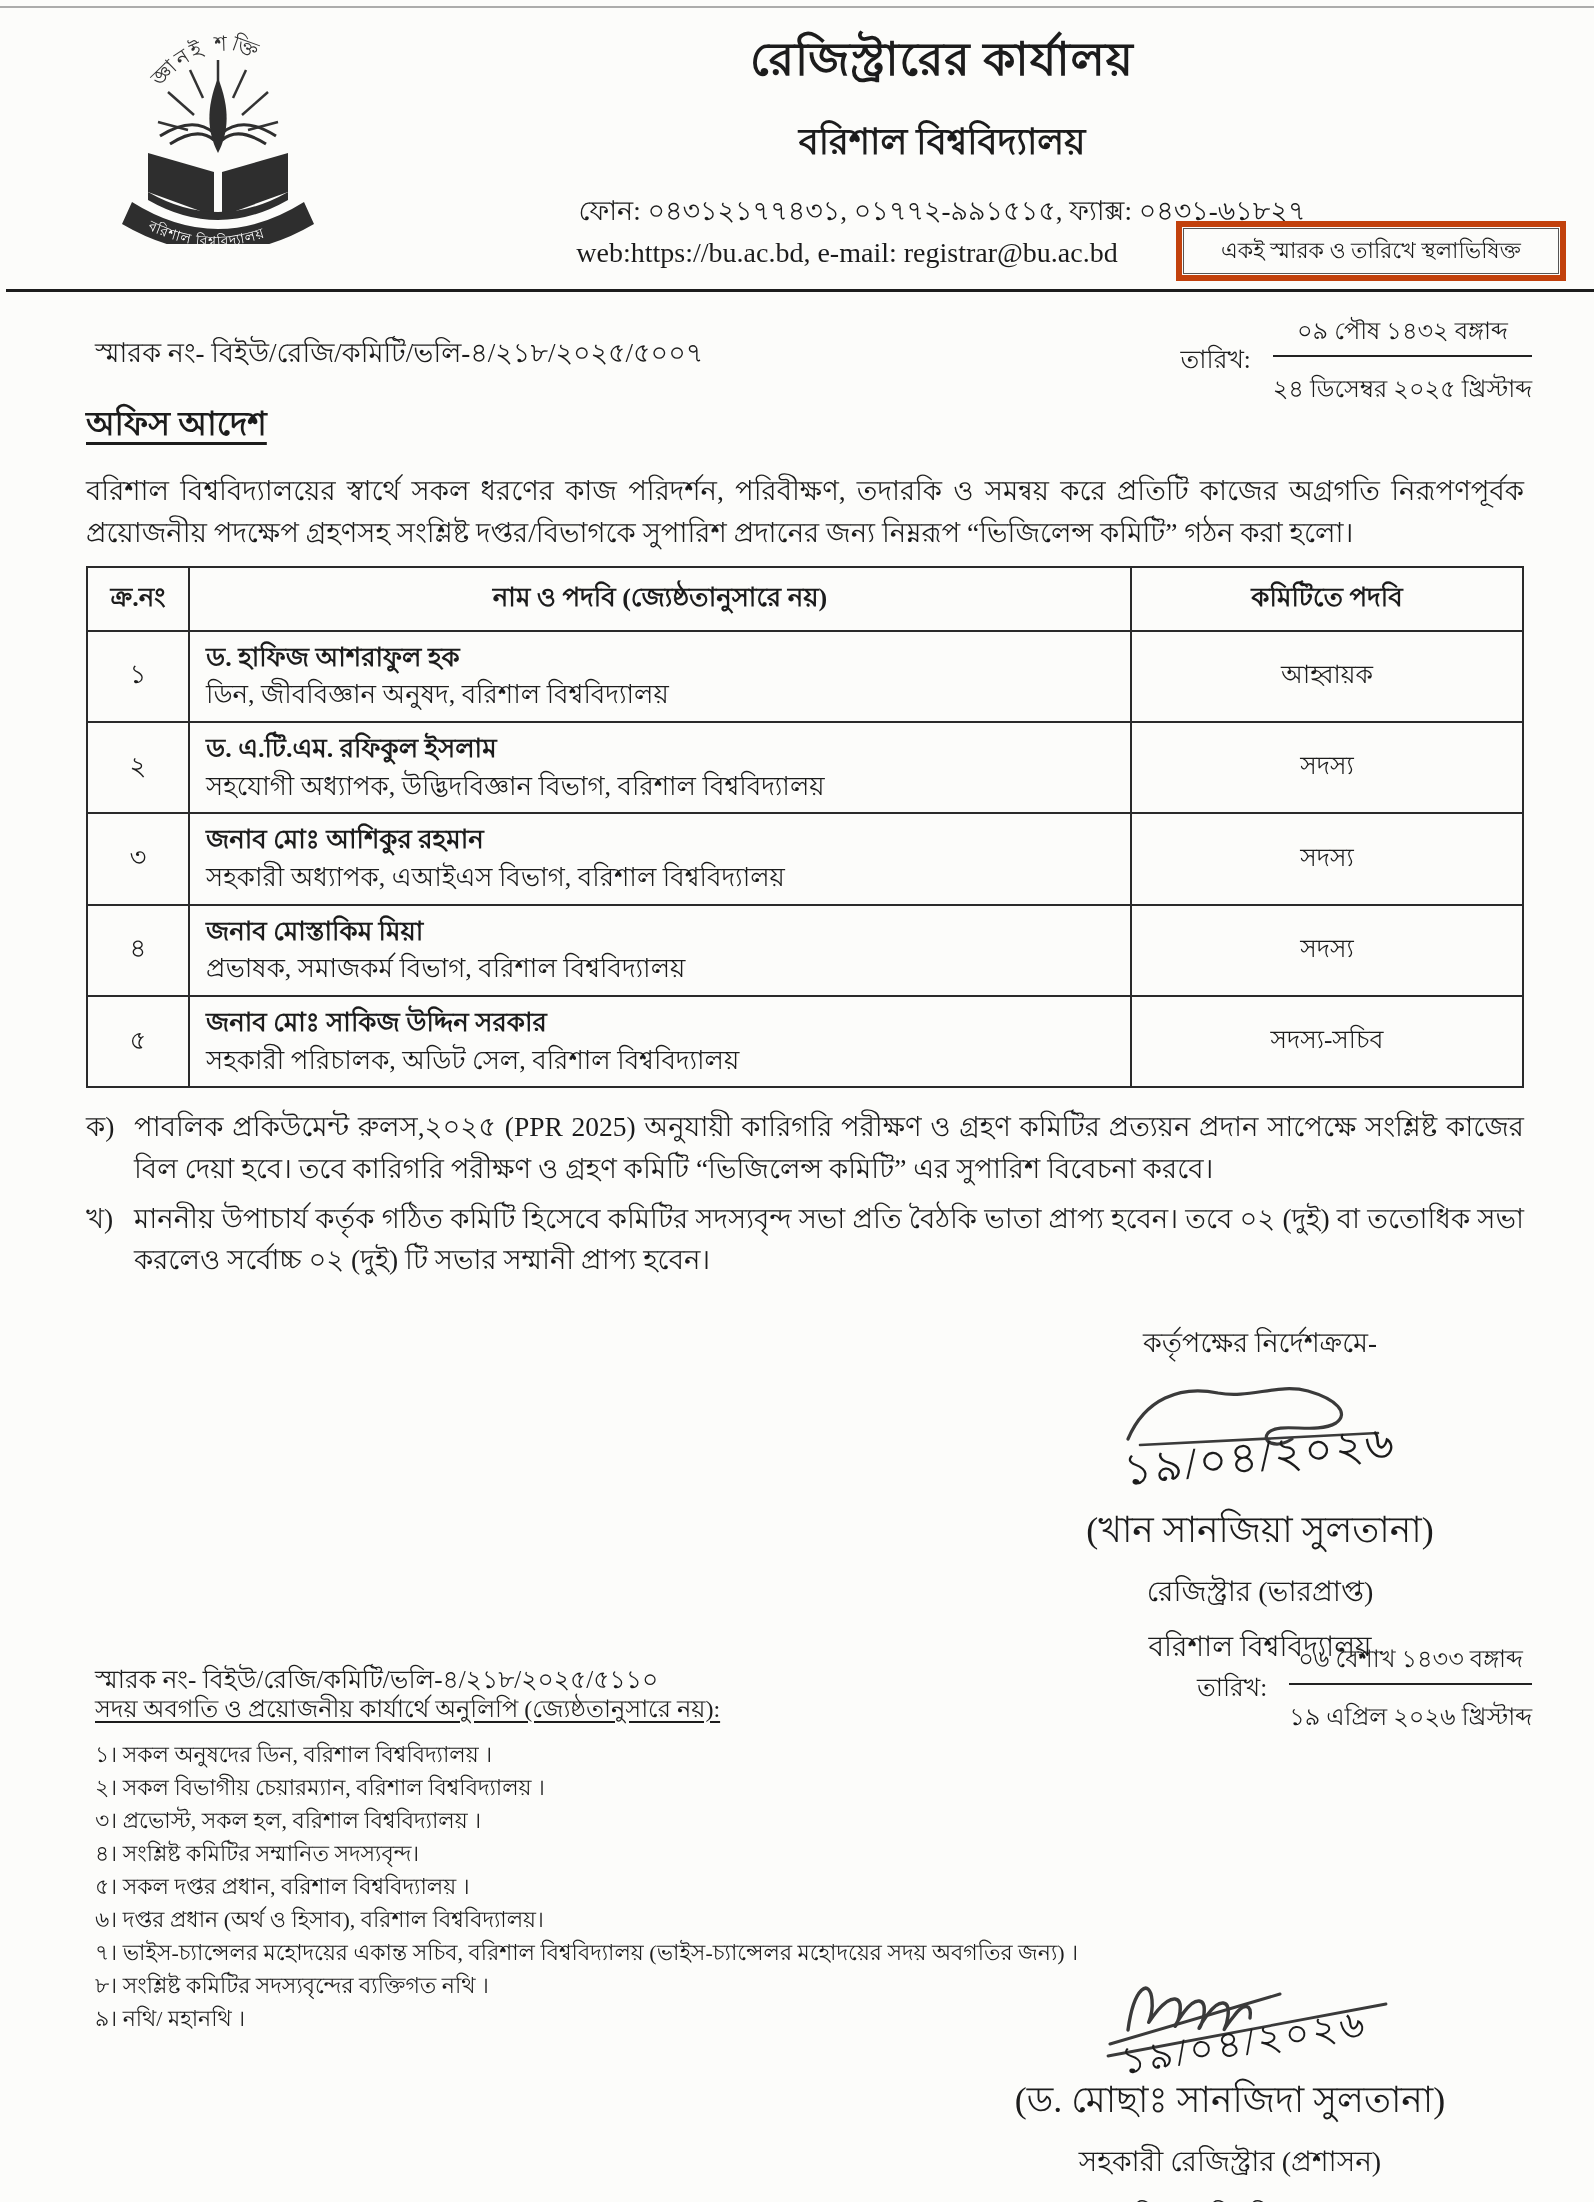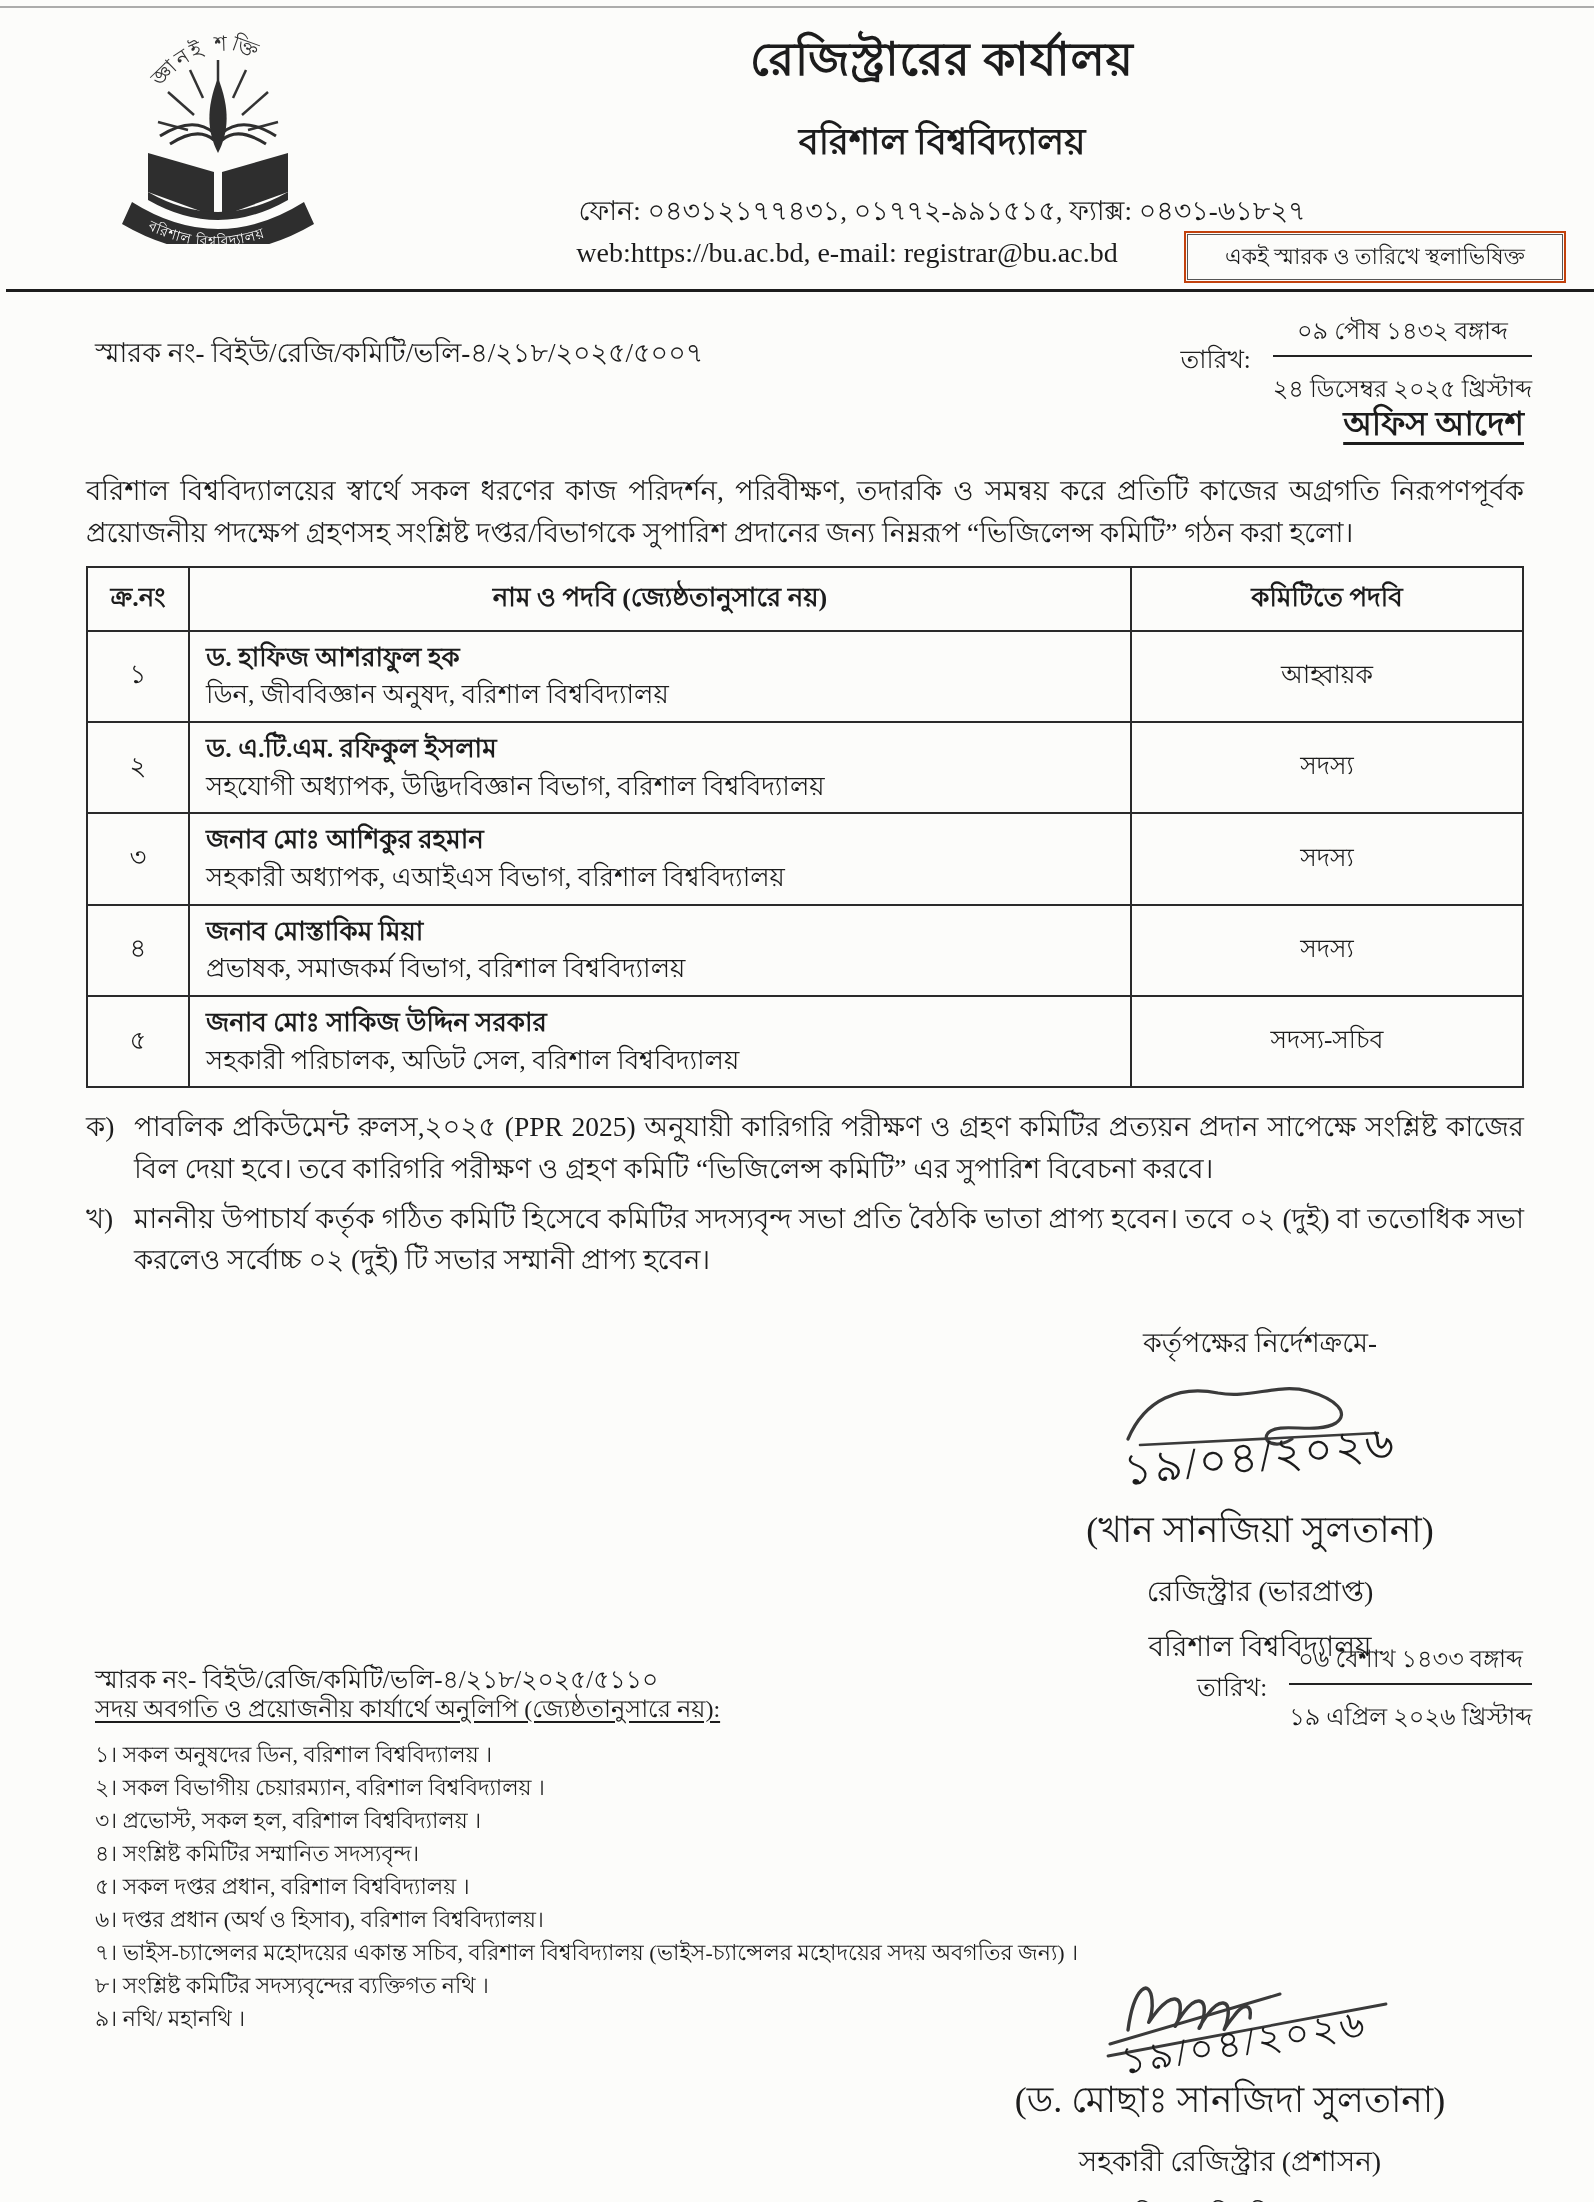--- a/index.html
+++ b/index.html
@@ -15,42 +15,42 @@
   .scan-top-line{position:absolute;top:6px;left:0;right:0;height:2px;background:#6a6a6a;opacity:.55;}
 
   
   .logo{position:absolute;left:108px;top:20px;width:220px;height:224px;}
   .header-text{position:absolute;left:330px;right:40px;top:24px;text-align:center;}
   .office-title{font-size:46px;font-weight:bold;letter-spacing:1px;}
   .university-title{font-size:36px;font-weight:bold;margin-top:14px;}
   .phone-line{font-size:27px;margin-top:16px;}
   .web-line{font-size:28px;margin-top:2px;transform:translateX(-95px);}
   .stamp-box{
-    position:absolute;top:231px;right:28px;width:378px;height:48px;
-    border:2px solid #c2410c;box-shadow:inset 0 0 0 1px #fcfcfa, inset 0 0 0 2px #555;
+    position:absolute;top:221px;right:28px;width:378px;height:48px;
+    border:6px solid #c2410c;box-shadow:inset 0 0 0 1px #fcfcfa, inset 0 0 0 2px #555;
     display:flex;align-items:center;justify-content:center;
     font-size:22px;
   }
   .top-rule{position:absolute;top:289px;left:6px;right:0;height:3px;background:#1d1d1d;}
 
   
   .memo-row{position:absolute;left:95px;right:62px;display:flex;justify-content:space-between;align-items:flex-start;}
   .memo-row-1{top:312px;}
   .memo-row-2{top:1640px;}
   .memo-no{font-size:27px;margin-top:20px;}
   .memo-row-2 .memo-no{font-size:25px;}
   .date-group{display:flex;align-items:center;gap:22px;}
   .date-label{font-size:25px;}
   .date-frac{display:inline-flex;flex-direction:column;text-align:center;font-size:24px;}
   .date-frac .top{border-bottom:2px solid #222;padding:0 8px 3px;}
   .date-frac .bot{padding-top:13px;}
 
   
   .content{position:absolute;top:398px;left:86px;width:1438px;}
-  .doc-title{text-align:right;font-size:33px;font-weight:bold;text-decoration:underline;text-underline-offset:7px;}
+  .doc-title{text-align:left;font-size:33px;font-weight:bold;text-decoration:underline;text-underline-offset:7px;}
   .intro{margin-top:16px;font-size:27.5px;line-height:1.52;text-align:justify;}
 
   table.committee{width:100%;margin-top:12px;border-collapse:collapse;}
   table.committee th,table.committee td{border:2px solid #2a2a2a;}
   table.committee th{font-size:26px;padding:9px 6px;text-align:center;font-weight:bold;}
   td.sl{width:98px;text-align:center;font-size:26px;}
   td.name-cell{padding:7px 16px;font-size:26px;line-height:1.45;}
   .nm{font-weight:bold;}
   td.role{width:388px;text-align:center;font-size:25px;}
 

